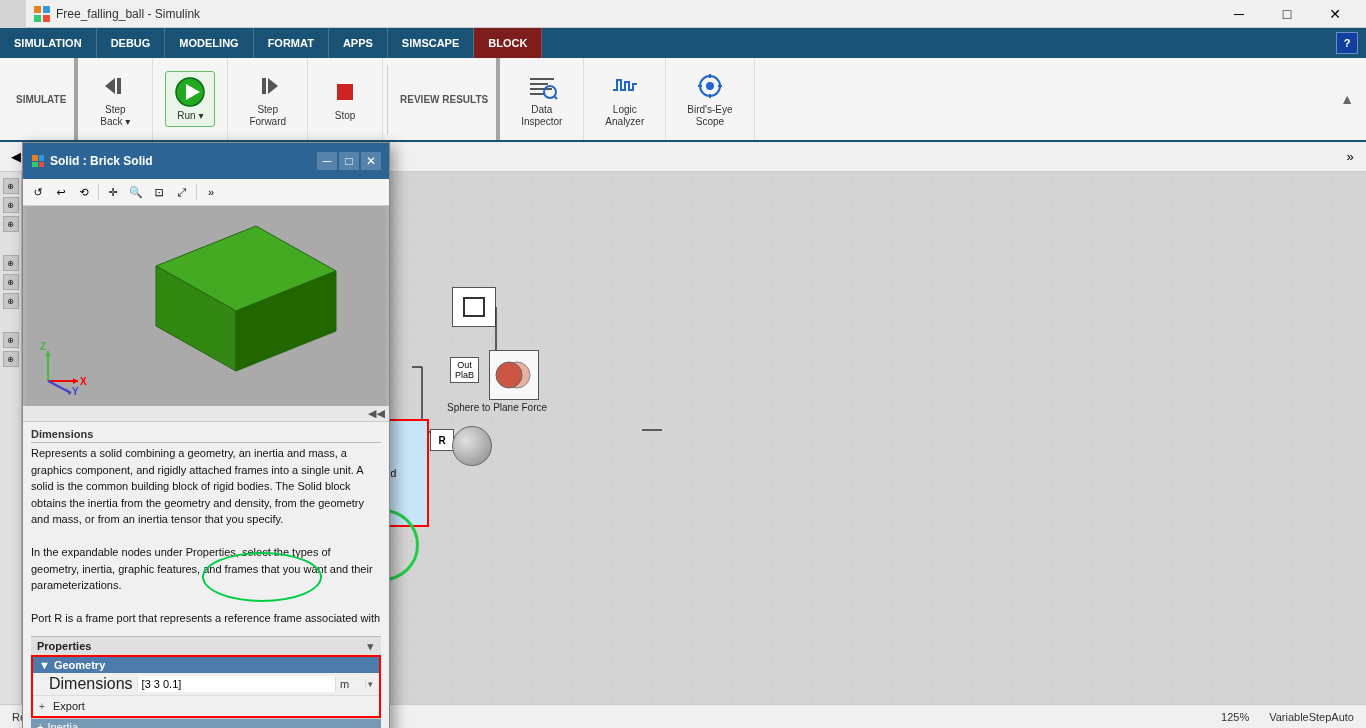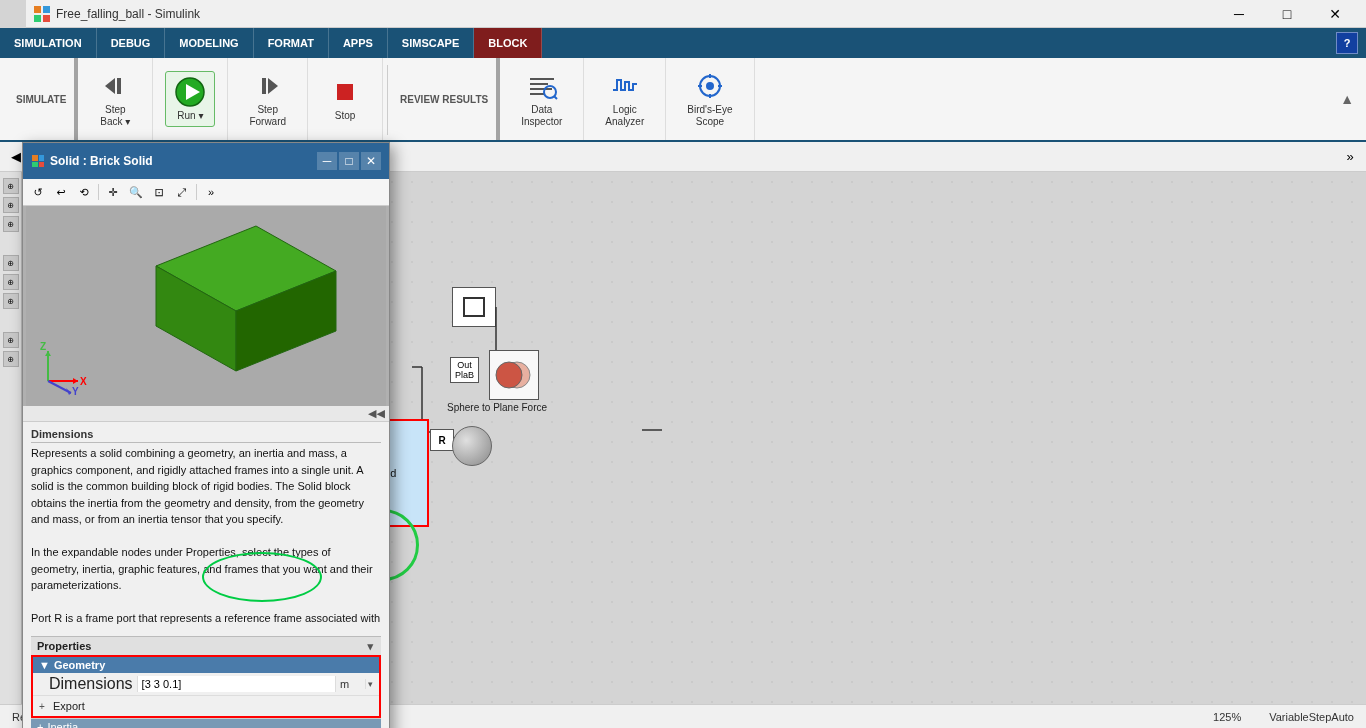--- a/index.html
+++ b/index.html
@@ -469,17 +469,17 @@
         <span style="margin-right:4px">-</span>
         <span>Graphic</span>
       </div>
 
     </div>
   </div>
 </div>
 
 <div style="position:absolute;bottom:0;left:0;right:0;height:24px;background:#f0f0f0;border-top:1px solid #ccc;display:flex;align-items:center;padding:0 12px;font-size:11px;color:#333;justify-content:space-between;z-index:50">
   <span>Ready</span>
-  <div style="display:flex;gap:28px;align-items:center">
+  <div style="display:flex;gap:20px;align-items:center">
     <span>125%</span>
     <span>VariableStepAuto</span>
   </div>
 </div>
 
 </body></html>

